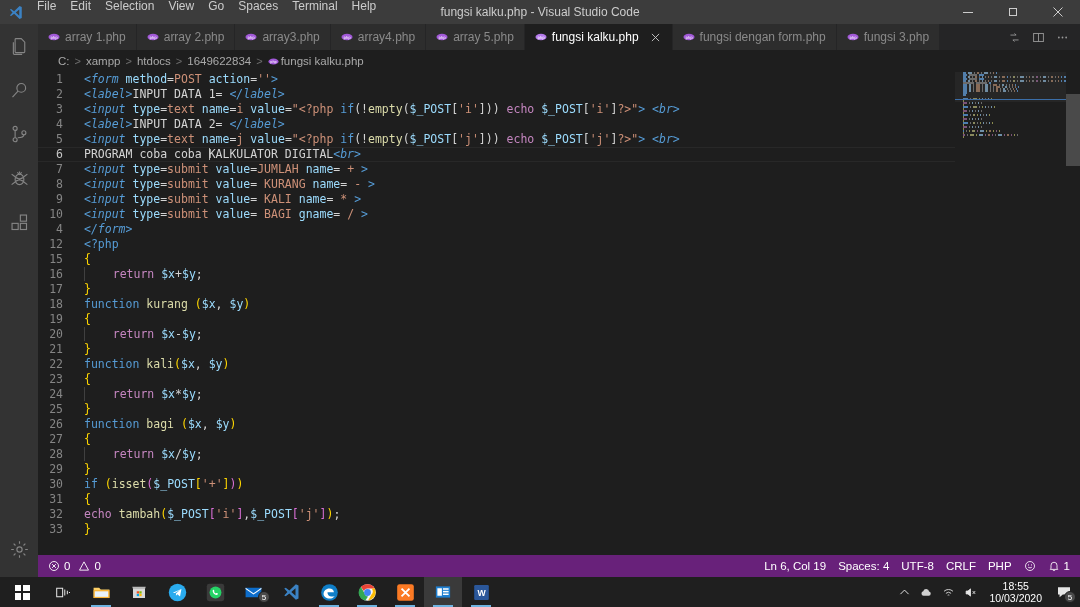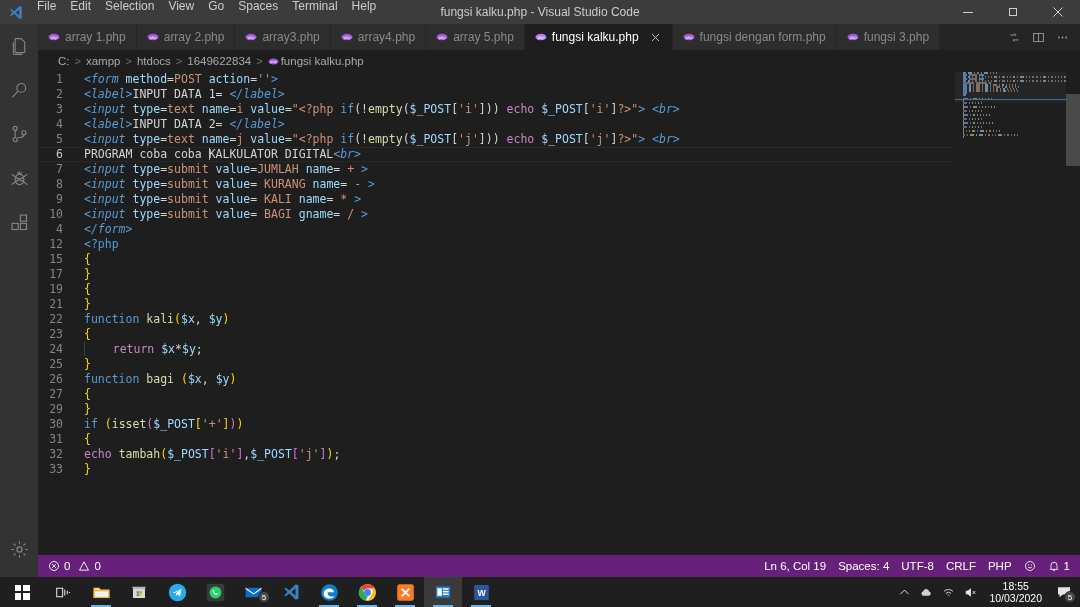--- a/index.html
+++ b/index.html
@@ -398,29 +398,33 @@
             <div class="code-line"><span class="ln">4</span><span class="code-txt"><span class="t-tag">&lt;label&gt;</span><span class="t-plain">INPUT DATA 2= </span><span class="t-tag">&lt;/label&gt;</span></span></div>
             <div class="code-line"><span class="ln">5</span><span class="code-txt"><span class="t-tag">&lt;input </span><span class="t-attr">type</span><span class="t-op">=</span><span class="t-val">text</span><span class="t-plain"> </span><span class="t-attr">name</span><span class="t-op">=</span><span class="t-val">j</span><span class="t-plain"> </span><span class="t-attr">value</span><span class="t-op">=</span><span class="t-str">"&lt;?php </span><span class="t-kw">if</span><span class="t-plain">(!</span><span class="t-fn">empty</span><span class="t-plain">(</span><span class="t-var">$_POST</span><span class="t-plain">[</span><span class="t-str">'j'</span><span class="t-plain">])) </span><span class="t-kw2">echo</span><span class="t-plain"> </span><span class="t-var">$_POST</span><span class="t-plain">[</span><span class="t-str">'j'</span><span class="t-plain">]</span><span class="t-str">?&gt;"</span><span class="t-tag">&gt; </span><span class="t-tag">&lt;br&gt;</span></span></div>
             <div class="code-line highlight"><span class="ln active">6</span><span class="code-txt"><span class="t-plain">PROGRAM coba coba </span><span class="cursor"></span><span class="t-plain">KALKULATOR DIGITAL</span><span class="t-tag">&lt;br&gt;</span></span></div>
             <div class="code-line"><span class="ln">7</span><span class="code-txt"><span class="t-tag">&lt;input </span><span class="t-attr">type</span><span class="t-op">=</span><span class="t-val">submit</span><span class="t-plain"> </span><span class="t-attr">value</span><span class="t-op">=</span><span class="t-val">JUMLAH</span><span class="t-plain"> </span><span class="t-attr">name</span><span class="t-op">=</span><span class="t-plain"> </span><span class="t-val">+</span><span class="t-tag"> &gt;</span></span></div>
             <div class="code-line"><span class="ln">8</span><span class="code-txt"><span class="t-tag">&lt;input </span><span class="t-attr">type</span><span class="t-op">=</span><span class="t-val">submit</span><span class="t-plain"> </span><span class="t-attr">value</span><span class="t-op">=</span><span class="t-plain"> </span><span class="t-val">KURANG</span><span class="t-plain"> </span><span class="t-attr">name</span><span class="t-op">=</span><span class="t-plain"> </span><span class="t-val">-</span><span class="t-tag"> &gt;</span></span></div>
             <div class="code-line"><span class="ln">9</span><span class="code-txt"><span class="t-tag">&lt;input </span><span class="t-attr">type</span><span class="t-op">=</span><span class="t-val">submit</span><span class="t-plain"> </span><span class="t-attr">value</span><span class="t-op">=</span><span class="t-plain"> </span><span class="t-val">KALI</span><span class="t-plain"> </span><span class="t-attr">name</span><span class="t-op">=</span><span class="t-plain"> </span><span class="t-val">*</span><span class="t-tag"> &gt;</span></span></div>
             <div class="code-line"><span class="ln">10</span><span class="code-txt"><span class="t-tag">&lt;input </span><span class="t-attr">type</span><span class="t-op">=</span><span class="t-val">submit</span><span class="t-plain"> </span><span class="t-attr">value</span><span class="t-op">=</span><span class="t-plain"> </span><span class="t-val">BAGI</span><span class="t-plain"> </span><span class="t-attr">gname</span><span class="t-op">=</span><span class="t-plain"> </span><span class="t-val">/</span><span class="t-tag"> &gt;</span></span></div>
             <div class="code-line"><span class="ln">4</span><span class="code-txt"><span class="t-tag">&lt;/form&gt;</span></span></div>
             <div class="code-line"><span class="ln">12</span><span class="code-txt"><span class="t-php">&lt;?php</span></span></div>
             <div class="code-line"><span class="ln">15</span><span class="code-txt"><span class="t-brace">{</span></span></div>
+            <div class="code-line"><span class="ln">16</span><span class="code-txt"><span class="t-plain" style="border-left: 1px solid rgb(64, 64, 64);">    </span><span class="t-kw2">return</span><span class="t-plain"> </span><span class="t-var">$x</span><span class="t-op">+</span><span class="t-var">$y</span><span class="t-plain">;</span></span></div>
             <div class="code-line"><span class="ln">17</span><span class="code-txt"><span class="t-brace">}</span></span></div>
+            <div class="code-line"><span class="ln">18</span><span class="code-txt"><span class="t-kw">function</span><span class="t-plain"> </span><span class="t-fn">kurang</span><span class="t-plain"> </span><span class="t-brace">(</span><span class="t-var">$x</span><span class="t-plain">, </span><span class="t-var">$y</span><span class="t-brace">)</span></span></div>
             <div class="code-line"><span class="ln">19</span><span class="code-txt"><span class="t-brace">{</span></span></div>
+            <div class="code-line"><span class="ln">20</span><span class="code-txt"><span class="t-plain" style="border-left: 1px solid rgb(64, 64, 64);">    </span><span class="t-kw2">return</span><span class="t-plain"> </span><span class="t-var">$x</span><span class="t-op">-</span><span class="t-var">$y</span><span class="t-plain">;</span></span></div>
             <div class="code-line"><span class="ln">21</span><span class="code-txt"><span class="t-brace">}</span></span></div>
             <div class="code-line"><span class="ln">22</span><span class="code-txt"><span class="t-kw">function</span><span class="t-plain"> </span><span class="t-fn">kali</span><span class="t-brace">(</span><span class="t-var">$x</span><span class="t-plain">, </span><span class="t-var">$y</span><span class="t-brace">)</span></span></div>
             <div class="code-line"><span class="ln">23</span><span class="code-txt"><span class="t-brace">{</span></span></div>
             <div class="code-line"><span class="ln">24</span><span class="code-txt"><span class="t-plain" style="border-left: 1px solid rgb(64, 64, 64);">    </span><span class="t-kw2">return</span><span class="t-plain"> </span><span class="t-var">$x</span><span class="t-op">*</span><span class="t-var">$y</span><span class="t-plain">;</span></span></div>
             <div class="code-line"><span class="ln">25</span><span class="code-txt"><span class="t-brace">}</span></span></div>
             <div class="code-line"><span class="ln">26</span><span class="code-txt"><span class="t-kw">function</span><span class="t-plain"> </span><span class="t-fn">bagi</span><span class="t-plain"> </span><span class="t-brace">(</span><span class="t-var">$x</span><span class="t-plain">, </span><span class="t-var">$y</span><span class="t-brace">)</span></span></div>
             <div class="code-line"><span class="ln">27</span><span class="code-txt"><span class="t-brace">{</span></span></div>
+            <div class="code-line"><span class="ln">28</span><span class="code-txt"><span class="t-plain" style="border-left: 1px solid rgb(64, 64, 64);">    </span><span class="t-kw2">return</span><span class="t-plain"> </span><span class="t-var">$x</span><span class="t-op">/</span><span class="t-var">$y</span><span class="t-plain">;</span></span></div>
             <div class="code-line"><span class="ln">29</span><span class="code-txt"><span class="t-brace">}</span></span></div>
             <div class="code-line"><span class="ln">30</span><span class="code-txt"><span class="t-kw">if</span><span class="t-plain"> </span><span class="t-brace">(</span><span class="t-fn">isset</span><span class="t-brace2">(</span><span class="t-var">$_POST</span><span class="t-brace">[</span><span class="t-str">'+'</span><span class="t-brace">]</span><span class="t-brace2">)</span><span class="t-brace">)</span></span></div>
             <div class="code-line"><span class="ln">31</span><span class="code-txt"><span class="t-brace">{</span></span></div>
             <div class="code-line"><span class="ln">32</span><span class="code-txt"><span class="t-kw2">echo</span><span class="t-plain"> </span><span class="t-fn">tambah</span><span class="t-brace">(</span><span class="t-var">$_POST</span><span class="t-brace2">[</span><span class="t-str">'i'</span><span class="t-brace2">]</span><span class="t-plain">,</span><span class="t-var">$_POST</span><span class="t-brace2">[</span><span class="t-str">'j'</span><span class="t-brace2">]</span><span class="t-brace">)</span><span class="t-plain">;</span></span></div>
             <div class="code-line"><span class="ln">33</span><span class="code-txt"><span class="t-brace">}</span></span></div>
           </div>
         <div class="minimap" id="minimap">
           <div class="mm-slider"></div>
           <div class="mm-line-hl"></div>
         <div class="mm-row">

